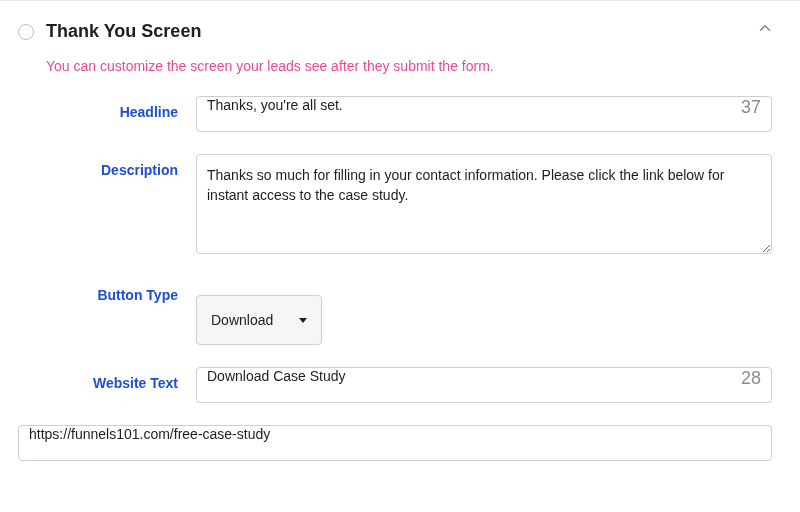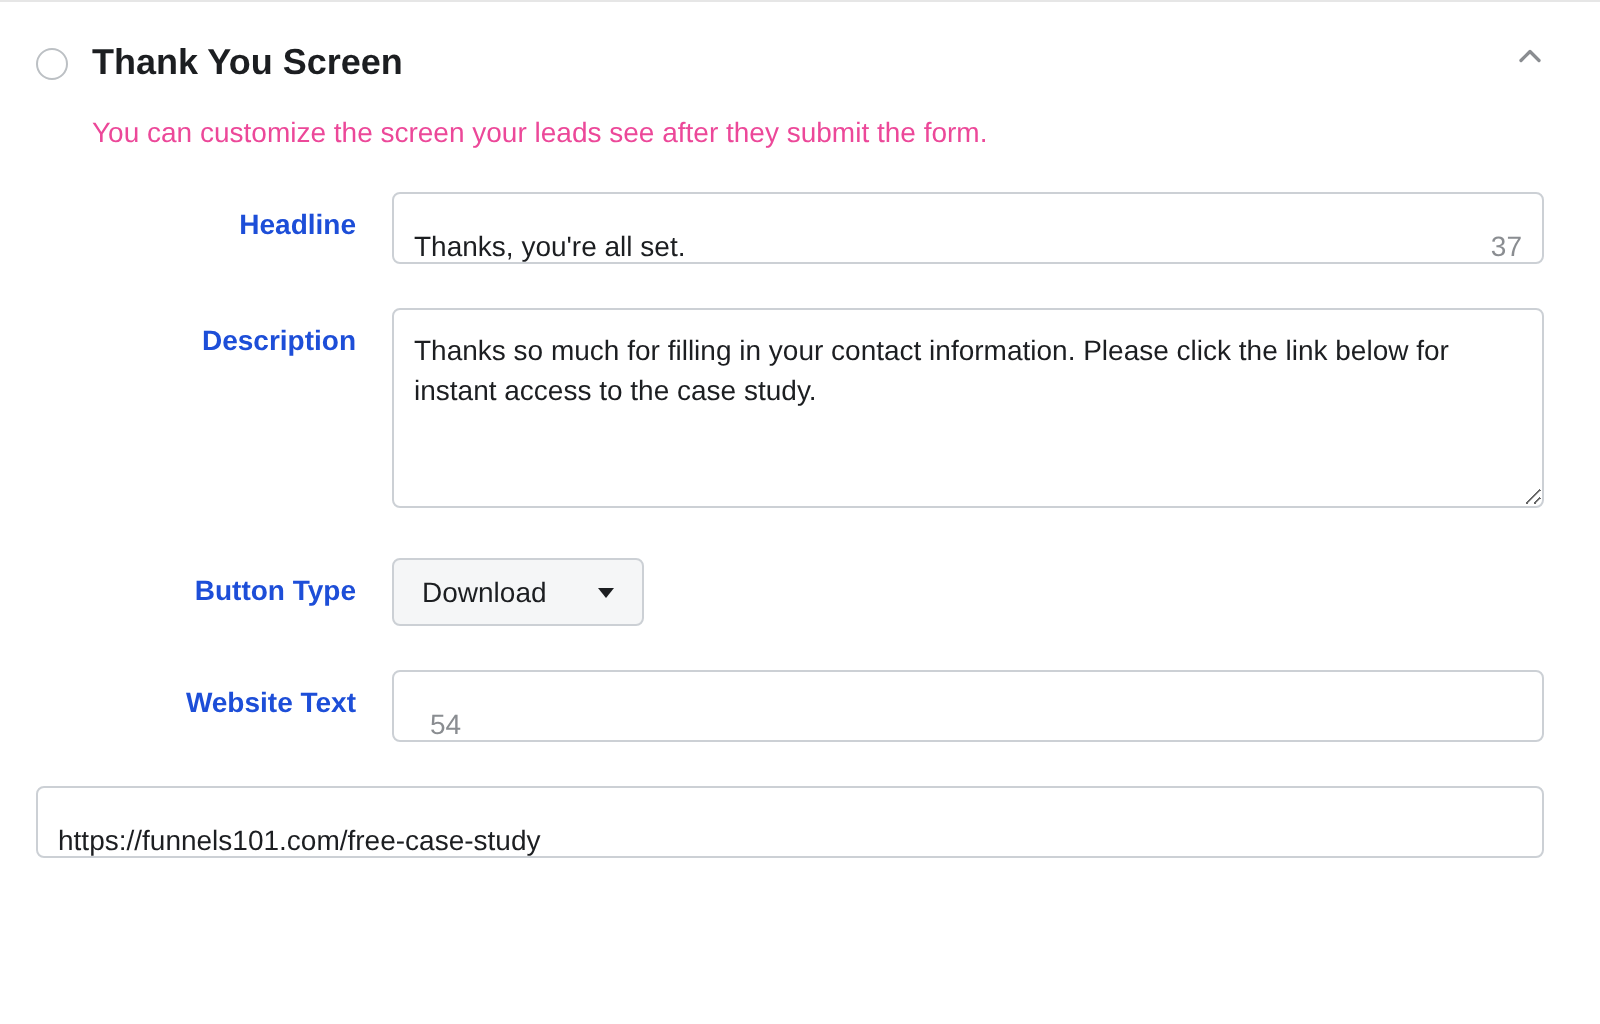--- a/index.html
+++ b/index.html
@@ -65,64 +65,65 @@
   }
   .form-control {
     flex: 1 1 auto;
   }
   .text-input-wrap {
     position: relative;
     border: 1px solid #ccd0d5;
     border-radius: 4px;
     background: #fff;
     display: flex;
-    align-items: flex-end;
+    align-items: flex-start;
     height: 36px;
     padding: 0 10px;
   }
   .text-input-wrap input {
     border: none;
     outline: none;
     flex: 1;
     font-size: 14px;
     font-family: inherit;
     color: #1c1e21;
     background: transparent;
     padding: 0;
   }
   .counter {
-    font-size: 14px;
+    font-size: 18px;
     color: #8a8d91;
     padding-left: 8px;
   }
   textarea {
     width: 100%;
     border: 1px solid #ccd0d5;
     border-radius: 4px;
     font-size: 14px;
     font-family: inherit;
     padding: 10px;
     resize: both;
     height: 100px;
     color: #1c1e21;
     outline: none;
     line-height: 1.45;
   }
   .dropdown {
     display: inline-flex;
     align-items: center;
     gap: 26px;
-    height: 34px;
+    height: 50px;
     padding: 0 14px;
     border: 1px solid #ccd0d5;
     border-radius: 4px;
     background: #f5f6f7;
     cursor: pointer;
     font-size: 14px;
     color: #1c1e21;
+    margin-top: 16px;
   }
   .caret-down {
     width: 0; height: 0;
     border-left: 4px solid transparent;
     border-right: 4px solid transparent;
     border-top: 5px solid #1c1e21;
   }
 </style>
 </head>
 <body>
@@ -168,21 +169,22 @@
         <span>Download</span>
         <span class="caret-down"></span>
       </div>
     </div>
   </div>
 
   <div class="form-row">
     <div class="form-label">Website Text</div>
     <div class="form-control">
       <div class="text-input-wrap">
-        <span class="counter">54</span>
+        <input type="text" value="Download Case Study" style="">
+        <span class="counter">28</span>
       </div>
     </div>
   </div>
 
   <div class="form-row">
     <div class="form-control">
       <div class="text-input-wrap">
         <input type="text" value="https://funnels101.com/free-case-study" style="">
       </div>
     </div>

